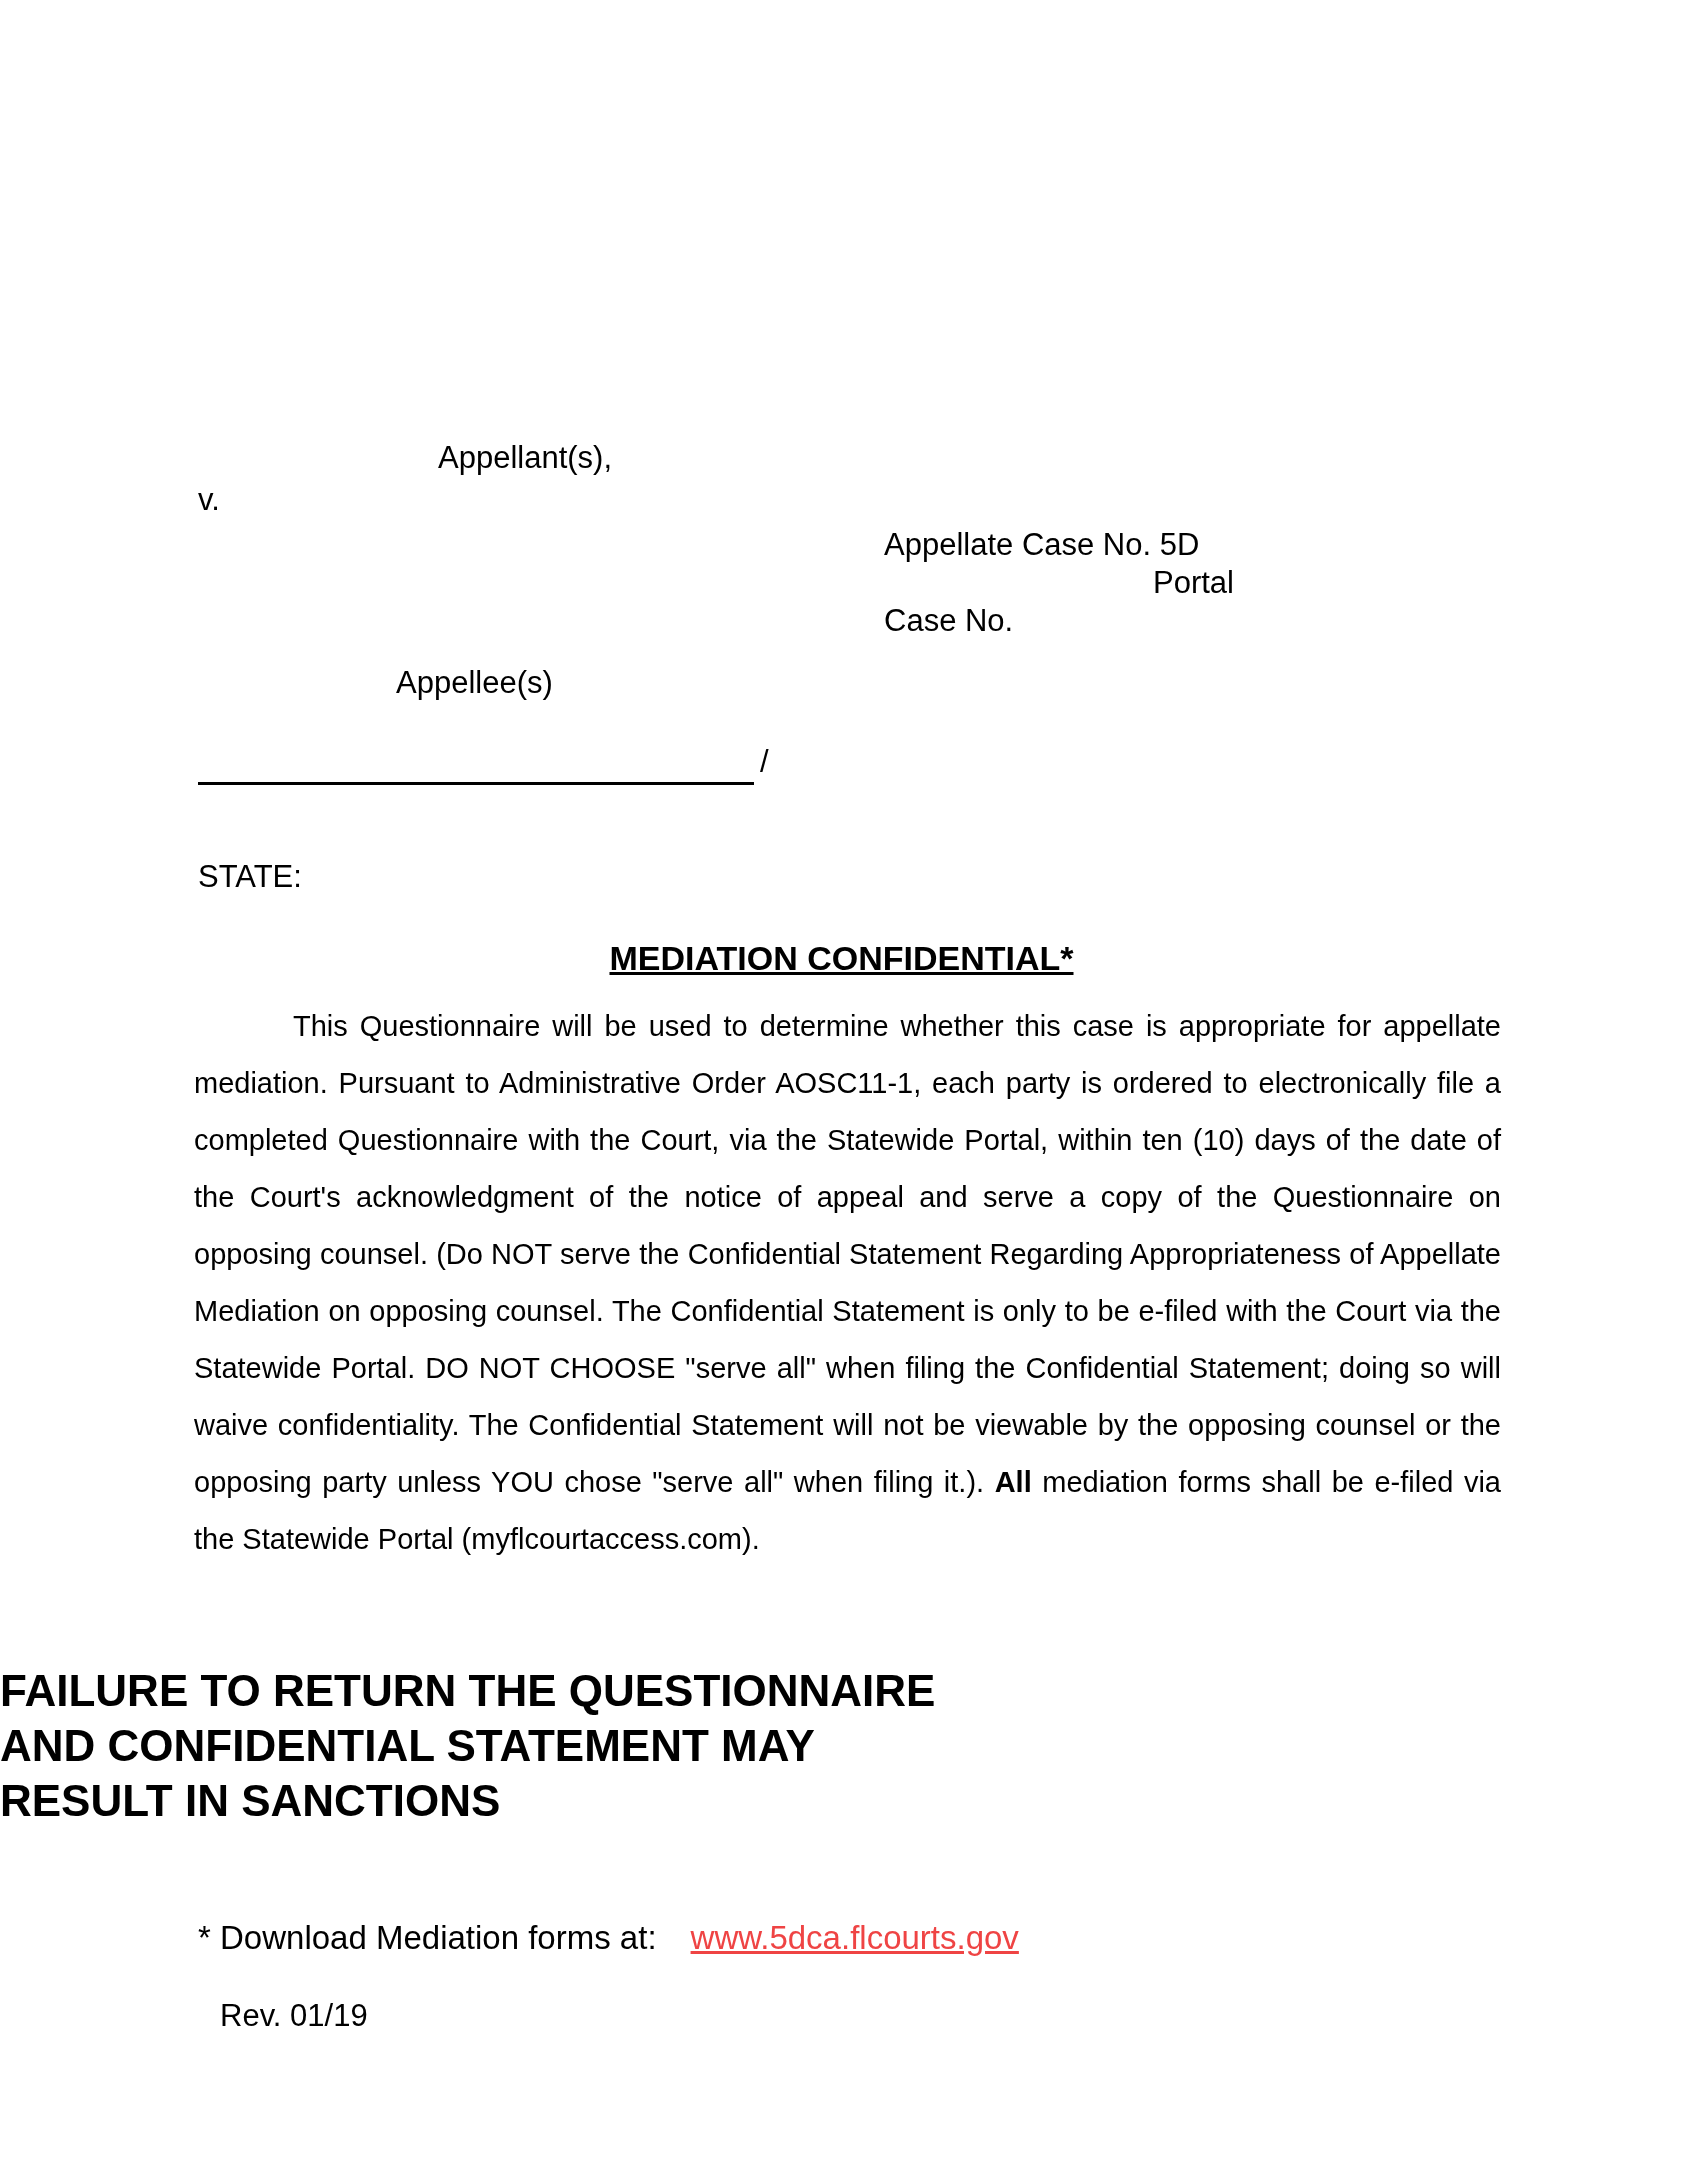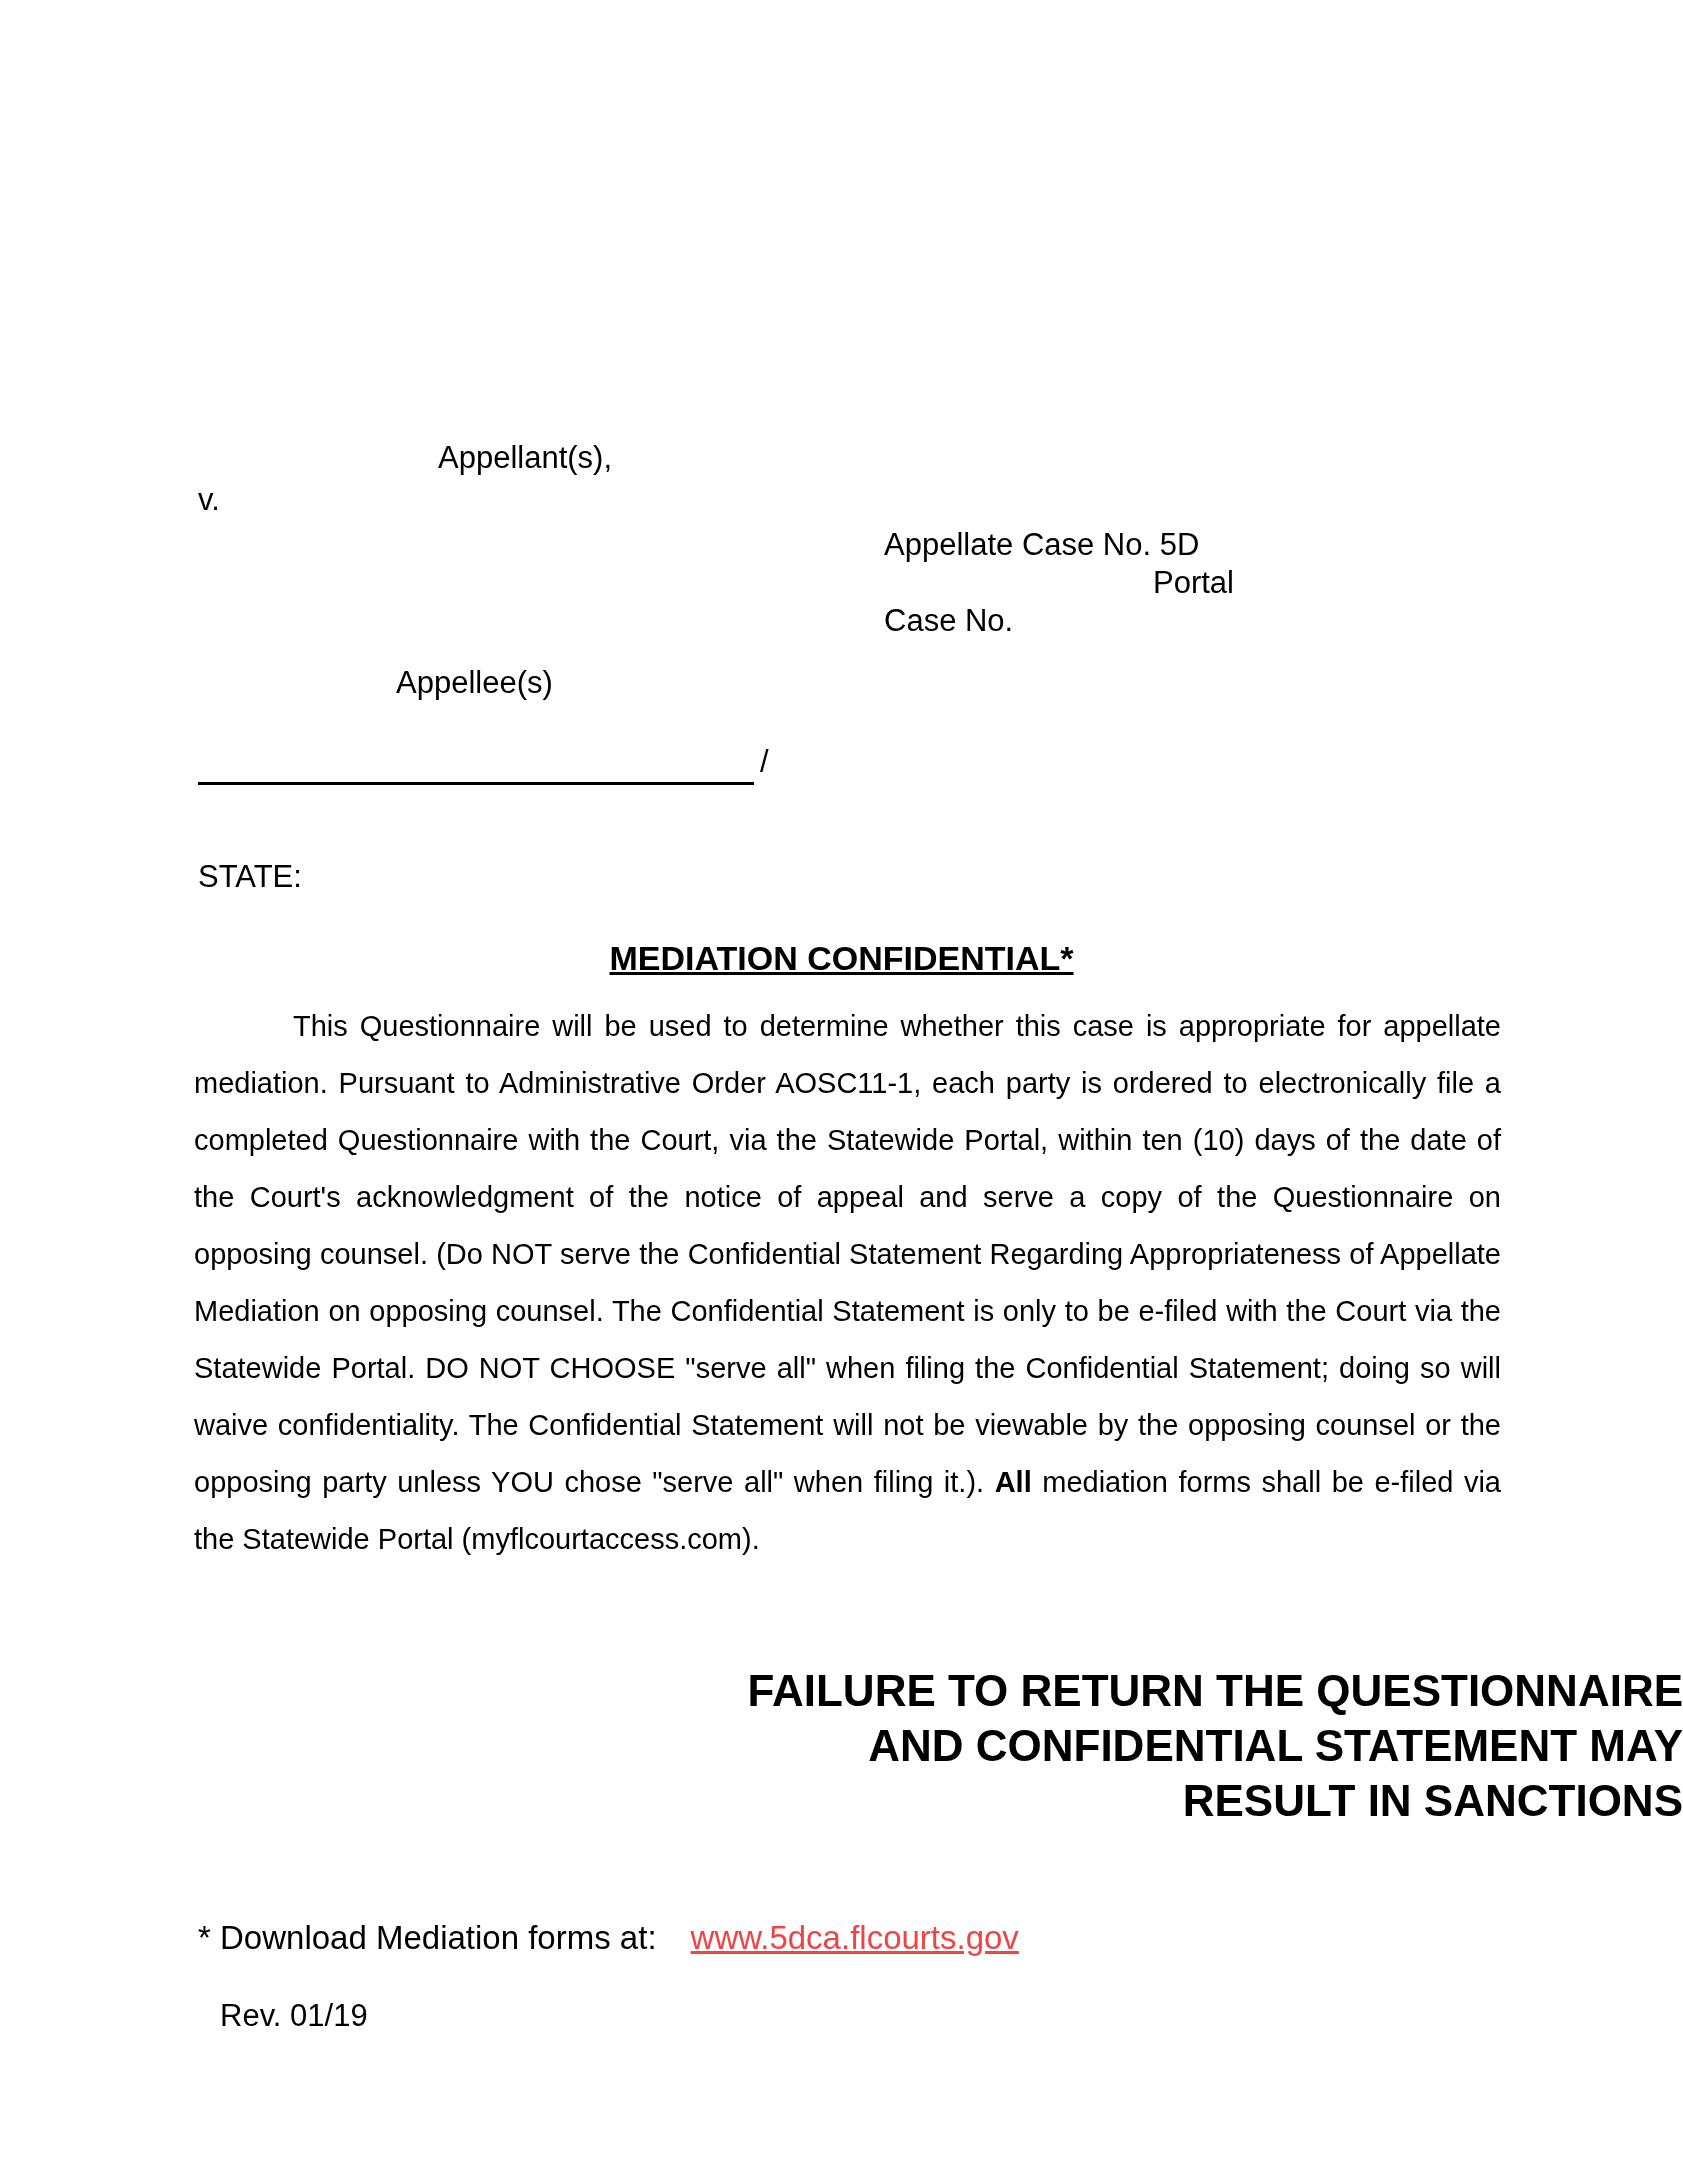--- a/index.html
+++ b/index.html
@@ -101,21 +101,21 @@
     line-height: 57px;
     text-align: justify;
     text-indent: 99px;
   }
 
   .warning {
     position: absolute;
     top: 1663px;
     left: 0;
     width: 100%;
-    text-align: right;
+    text-align: left;
     font-weight: bold;
     font-size: 44px;
     line-height: 55px;
     white-space: pre-line;
   }
 
   .footnote {
     position: absolute;
     left: 198px;
     top: 1919px;

